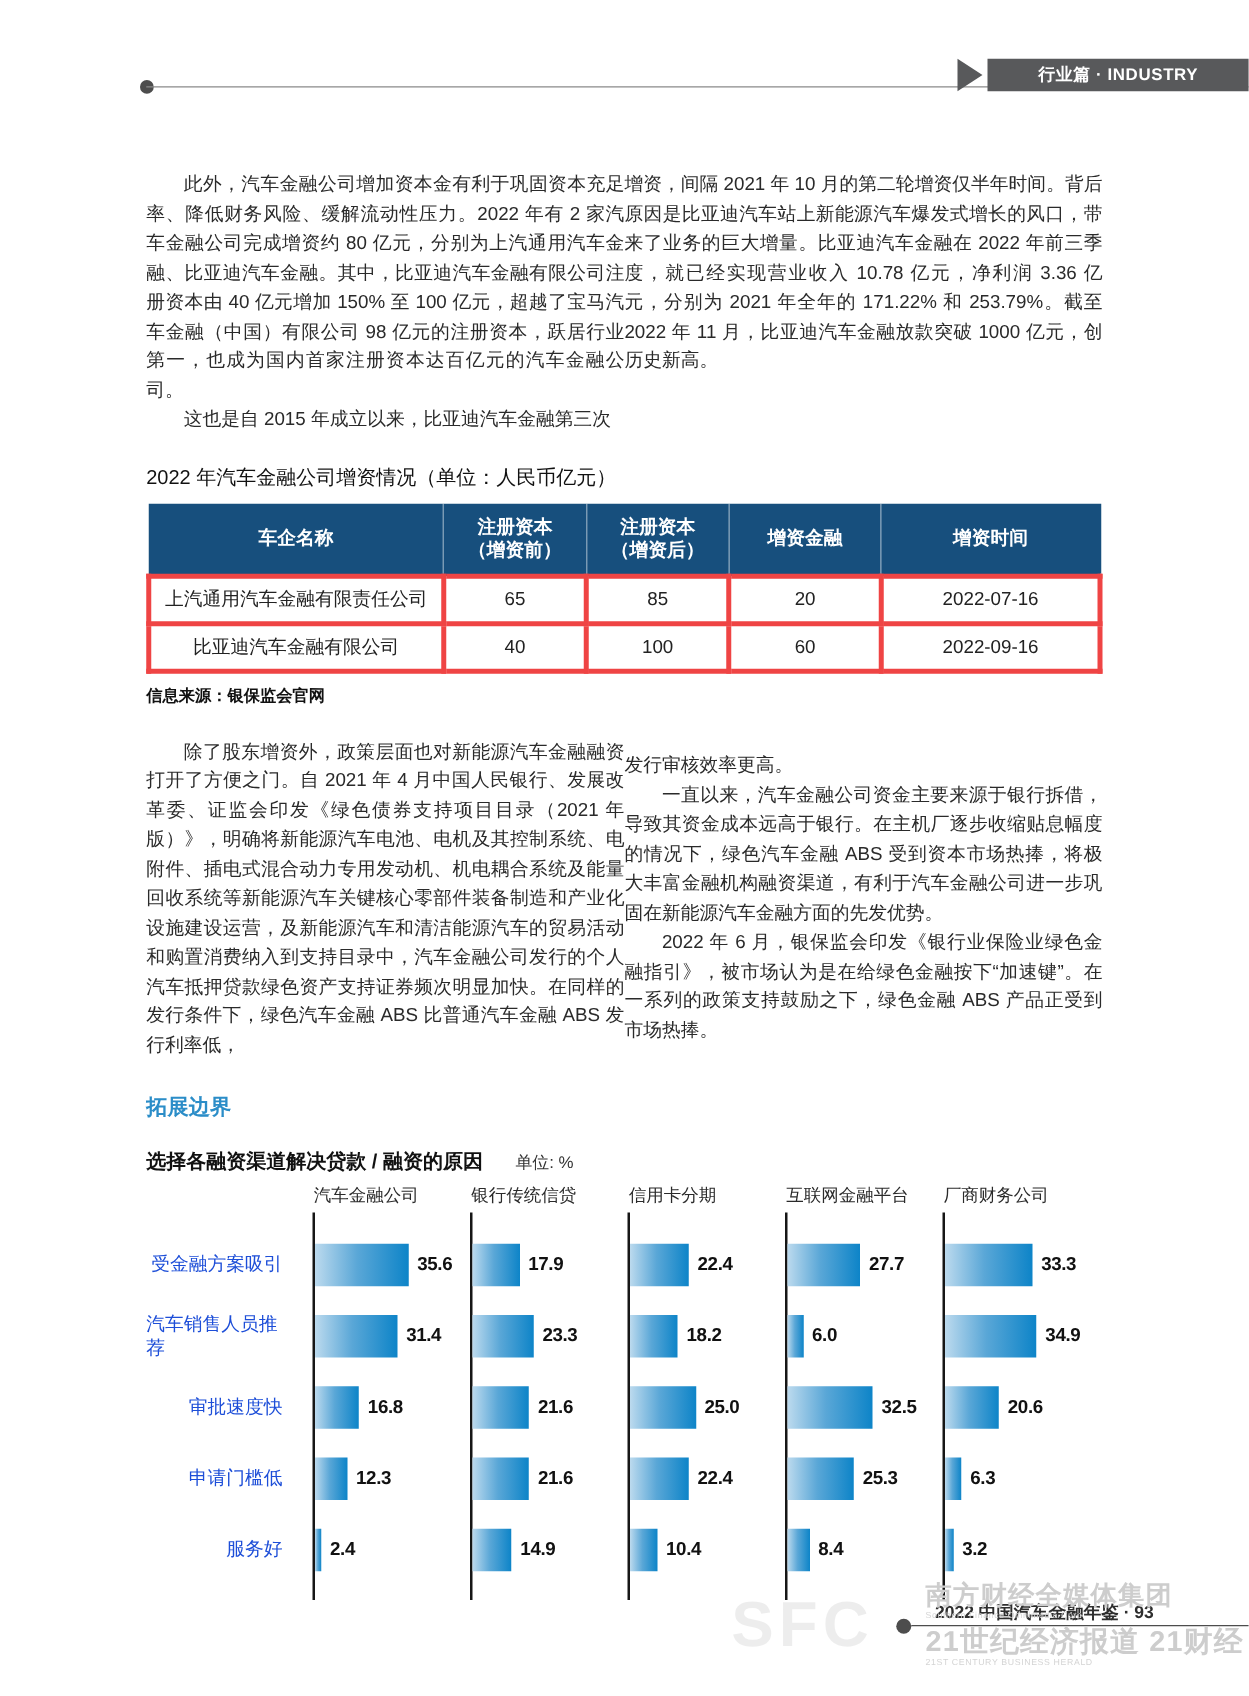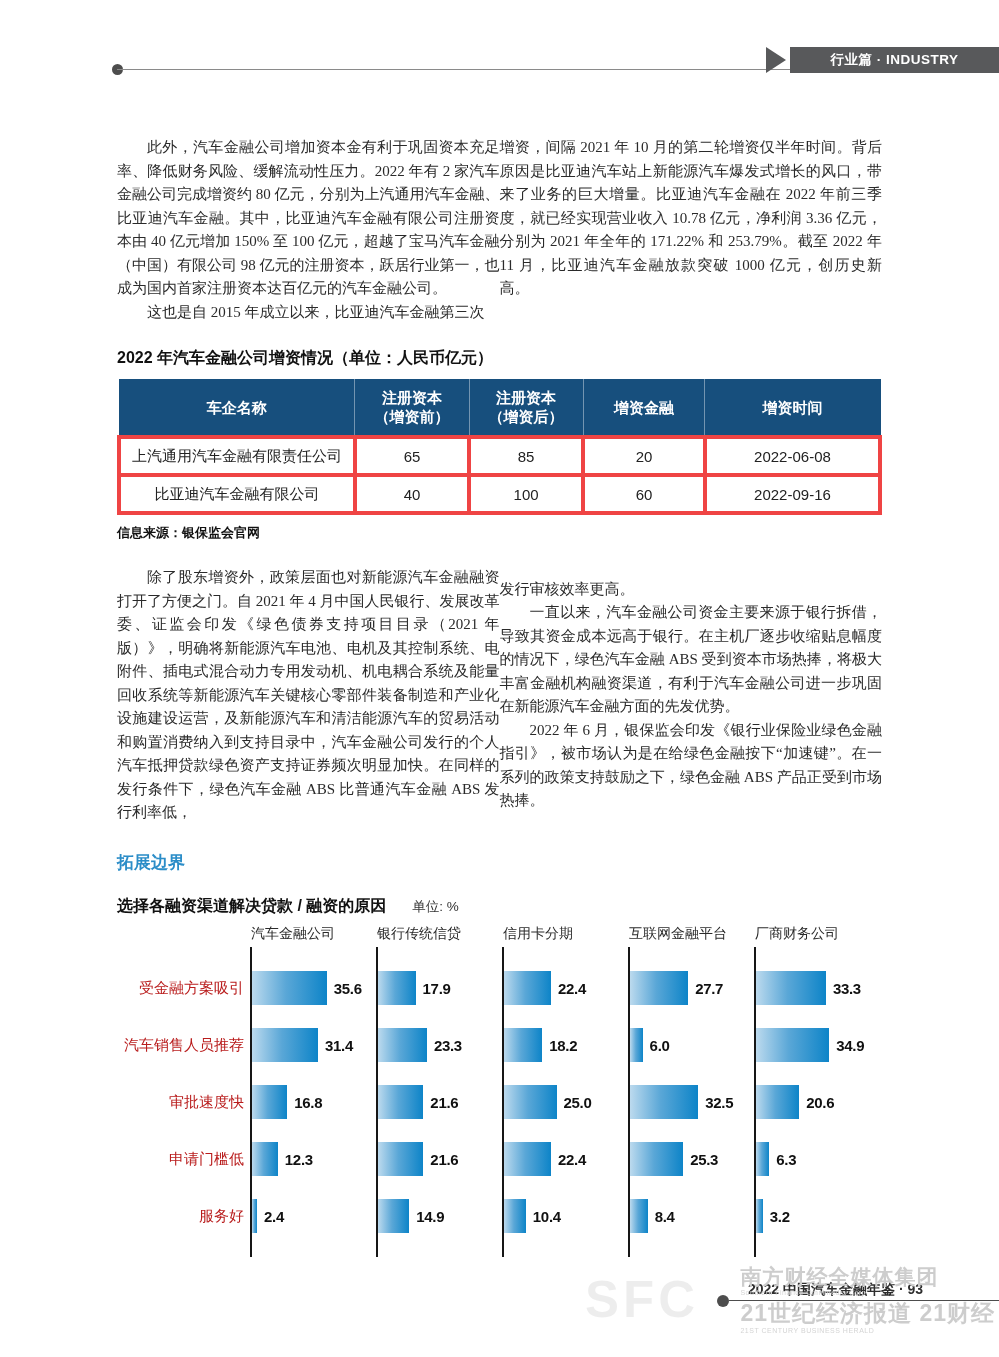--- a/index.html
+++ b/index.html
@@ -11,30 +11,30 @@
 
   
   .top-rule{position:absolute;left:117px;right:0;top:69px;height:1px;background:#8a8a8a;}
   .top-dot{position:absolute;left:112px;top:64px;width:11px;height:11px;border-radius:50%;background:#4d4d4d;}
   .banner{position:absolute;right:0;top:47px;display:flex;align-items:center;}
   .banner-arrow{width:0;height:0;border-top:13px solid transparent;border-bottom:13px solid transparent;border-left:20px solid #58595b;margin-right:4px;}
   .banner-body{background:#58595b;color:#fff;height:26px;width:209px;display:flex;align-items:center;justify-content:center;
     font-size:13.5px;font-weight:bold;letter-spacing:.5px;}
 
   
-  .cols{display:flex;font-family:Liberation Serif, serif;}
+  .cols{display:flex;}
   .col{flex:1;min-width:0;}
   .para{margin:0;font-size:15px;line-height:23.5px;text-align:justify;color:#2a2a2a;}
   .para.indent{text-indent:2em;}
   .block1{padding-top:136px;}
   .block2{margin-top:24px;align-items:center;}
   .block3{margin-top:0;}
 
   
-  .table-title{margin:24px 0 10px;font-size:16px;font-weight:bold;color:#111;}
+  .table-title{margin:24px 0 10px;font-size:16px;font-weight:normal;color:#111;}
   table.cap{width:100%;border-collapse:collapse;}
   table.cap th{
     background:#174f7d;color:#fff;font-size:15px;font-weight:bold;text-align:center;
     white-space:pre-line;line-height:19px;height:48px;padding:4px 2px;
     border-right:1px solid rgba(255,255,255,.4);border-bottom:1px solid #174f7d;
   }
   table.cap th:last-child{border-right:1px solid #174f7d;}
   table.cap td{
     font-size:15px;color:#222;text-align:center;height:30px;padding:2px 4px;
     border:4px solid #ef4444;background:#fff;
@@ -44,21 +44,21 @@
   
   .section-heading{margin:26px 0 12px;font-size:17px;font-weight:bold;color:#2b8dc8;}
 
   
   .chart-title-row{margin:22px 0 8px;display:flex;align-items:baseline;}
   .chart-title{font-size:16px;font-weight:bold;color:#111;}
   .chart-unit{font-size:13.5px;color:#333;margin-left:26px;}
   .chart{display:flex;margin-top:4px;}
   .chart-row-labels{width:133px;box-sizing:border-box;padding-top:35px;}
   .chart-label{height:57px;display:flex;align-items:center;justify-content:flex-end;
-    padding-right:6px;font-size:15px;color:#b91c1c;}
+    padding-right:24px;font-size:15px;color:#1d4ed8;}
   .chart-groups{display:flex;flex:1;}
   .chart-group{width:126px;box-sizing:border-box;}
   .group-header{height:22px;font-size:14px;color:#2a2a2a;padding-left:1px;white-space:nowrap;}
   .group-bars{border-left:2px solid #161616;padding:13px 0 12px;}
   .bar-row{height:57px;display:flex;align-items:center;}
   .bar{height:34px;background:linear-gradient(90deg,#bcdaee 0%,#5aa7d7 45%,#0d84c8 100%);}
   .bar-val{margin-left:7px;font-size:15px;font-weight:bold;color:#111;letter-spacing:-.3px;white-space:nowrap;}
 
   
   .footer-dot{position:absolute;left:717px;top:1295px;width:12px;height:12px;border-radius:50%;background:#4d4d4d;}
@@ -113,21 +113,21 @@
           <th>增资金融</th>
           <th>增资时间</th>
         </tr>
       </thead>
     <tbody>
         <tr>
           <td>上汽通用汽车金融有限责任公司</td>
           <td>65</td>
           <td>85</td>
           <td>20</td>
-          <td>2022-06-08</td>
+          <td>2022-07-16</td>
         </tr>
         <tr>
           <td>比亚迪汽车金融有限公司</td>
           <td>40</td>
           <td>100</td>
           <td>60</td>
           <td>2022-09-16</td>
         </tr>
       </tbody>
   </table>

